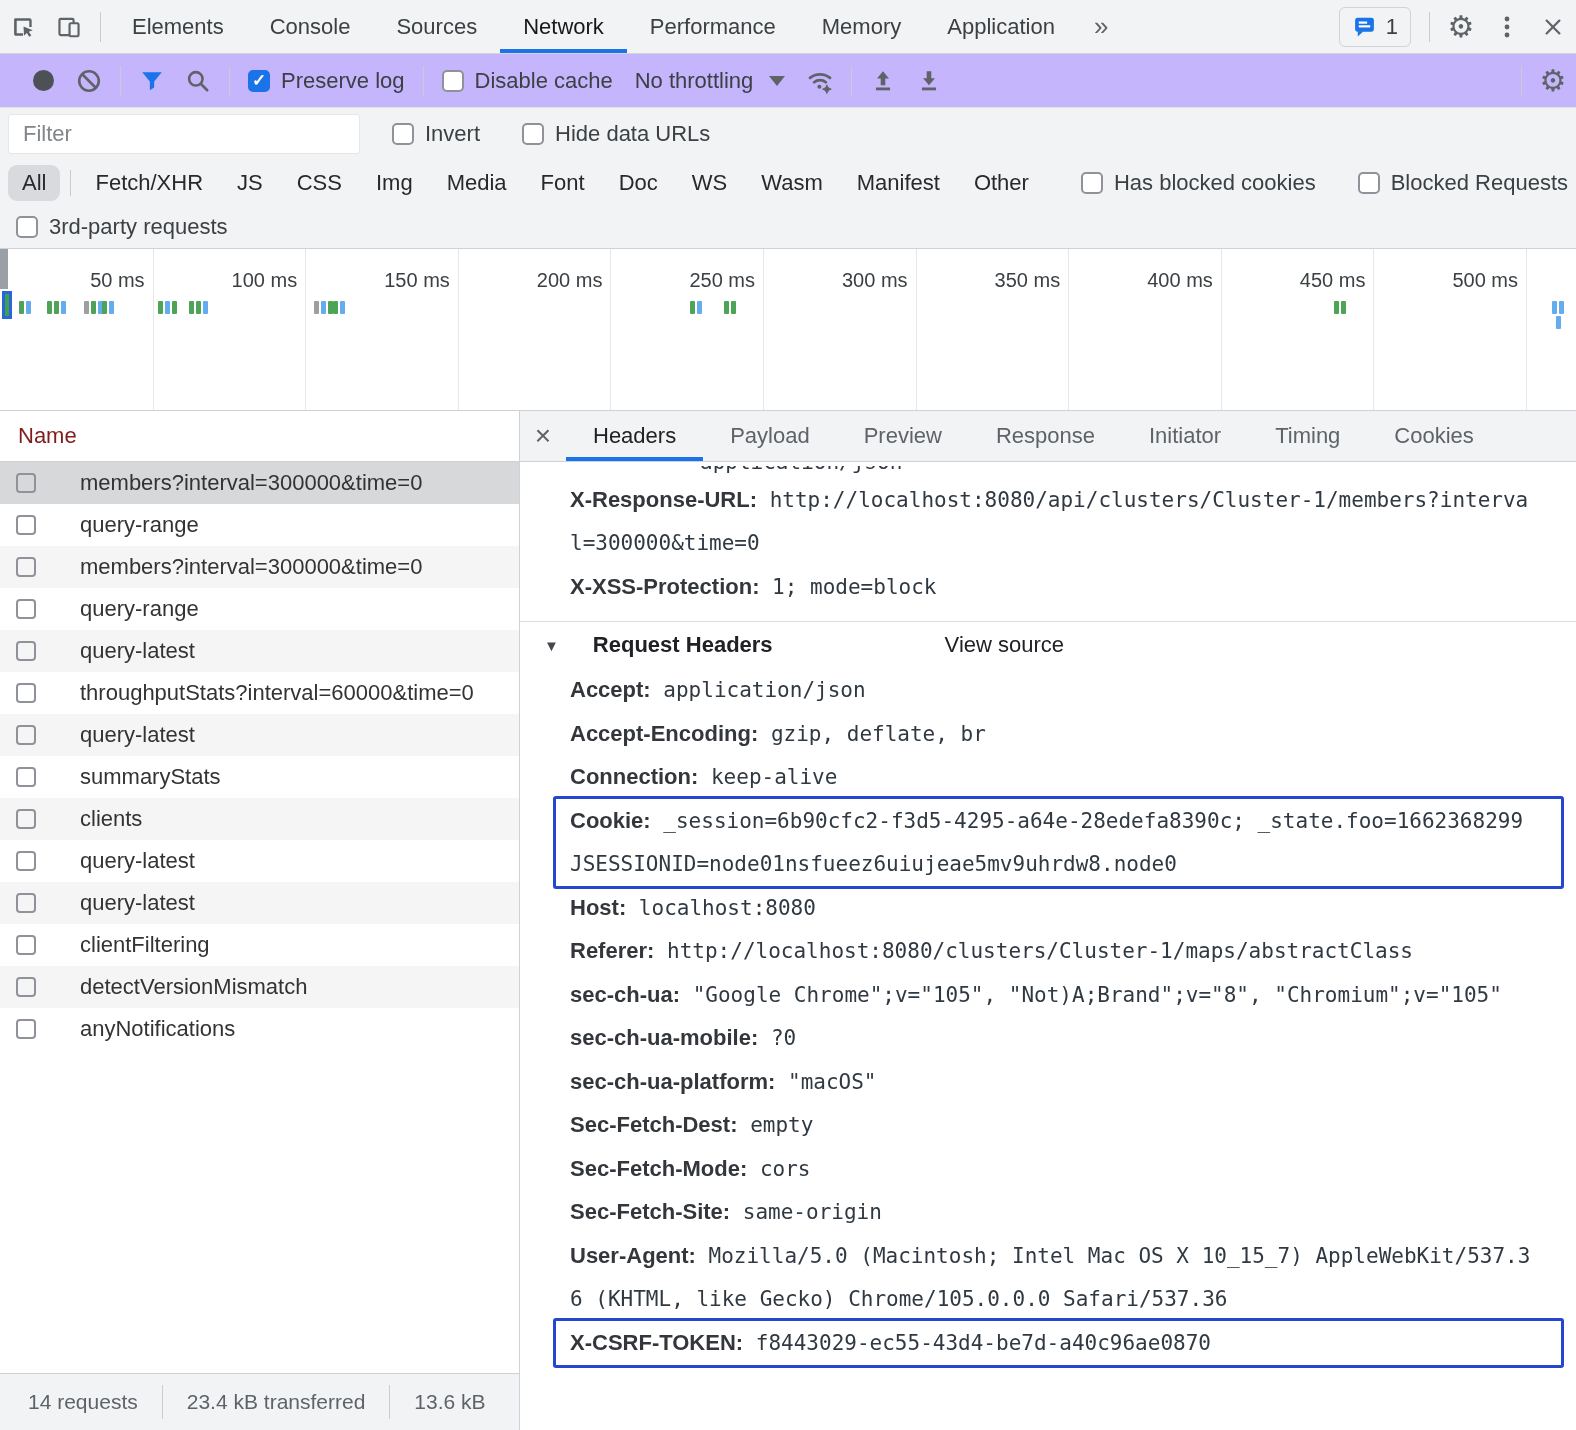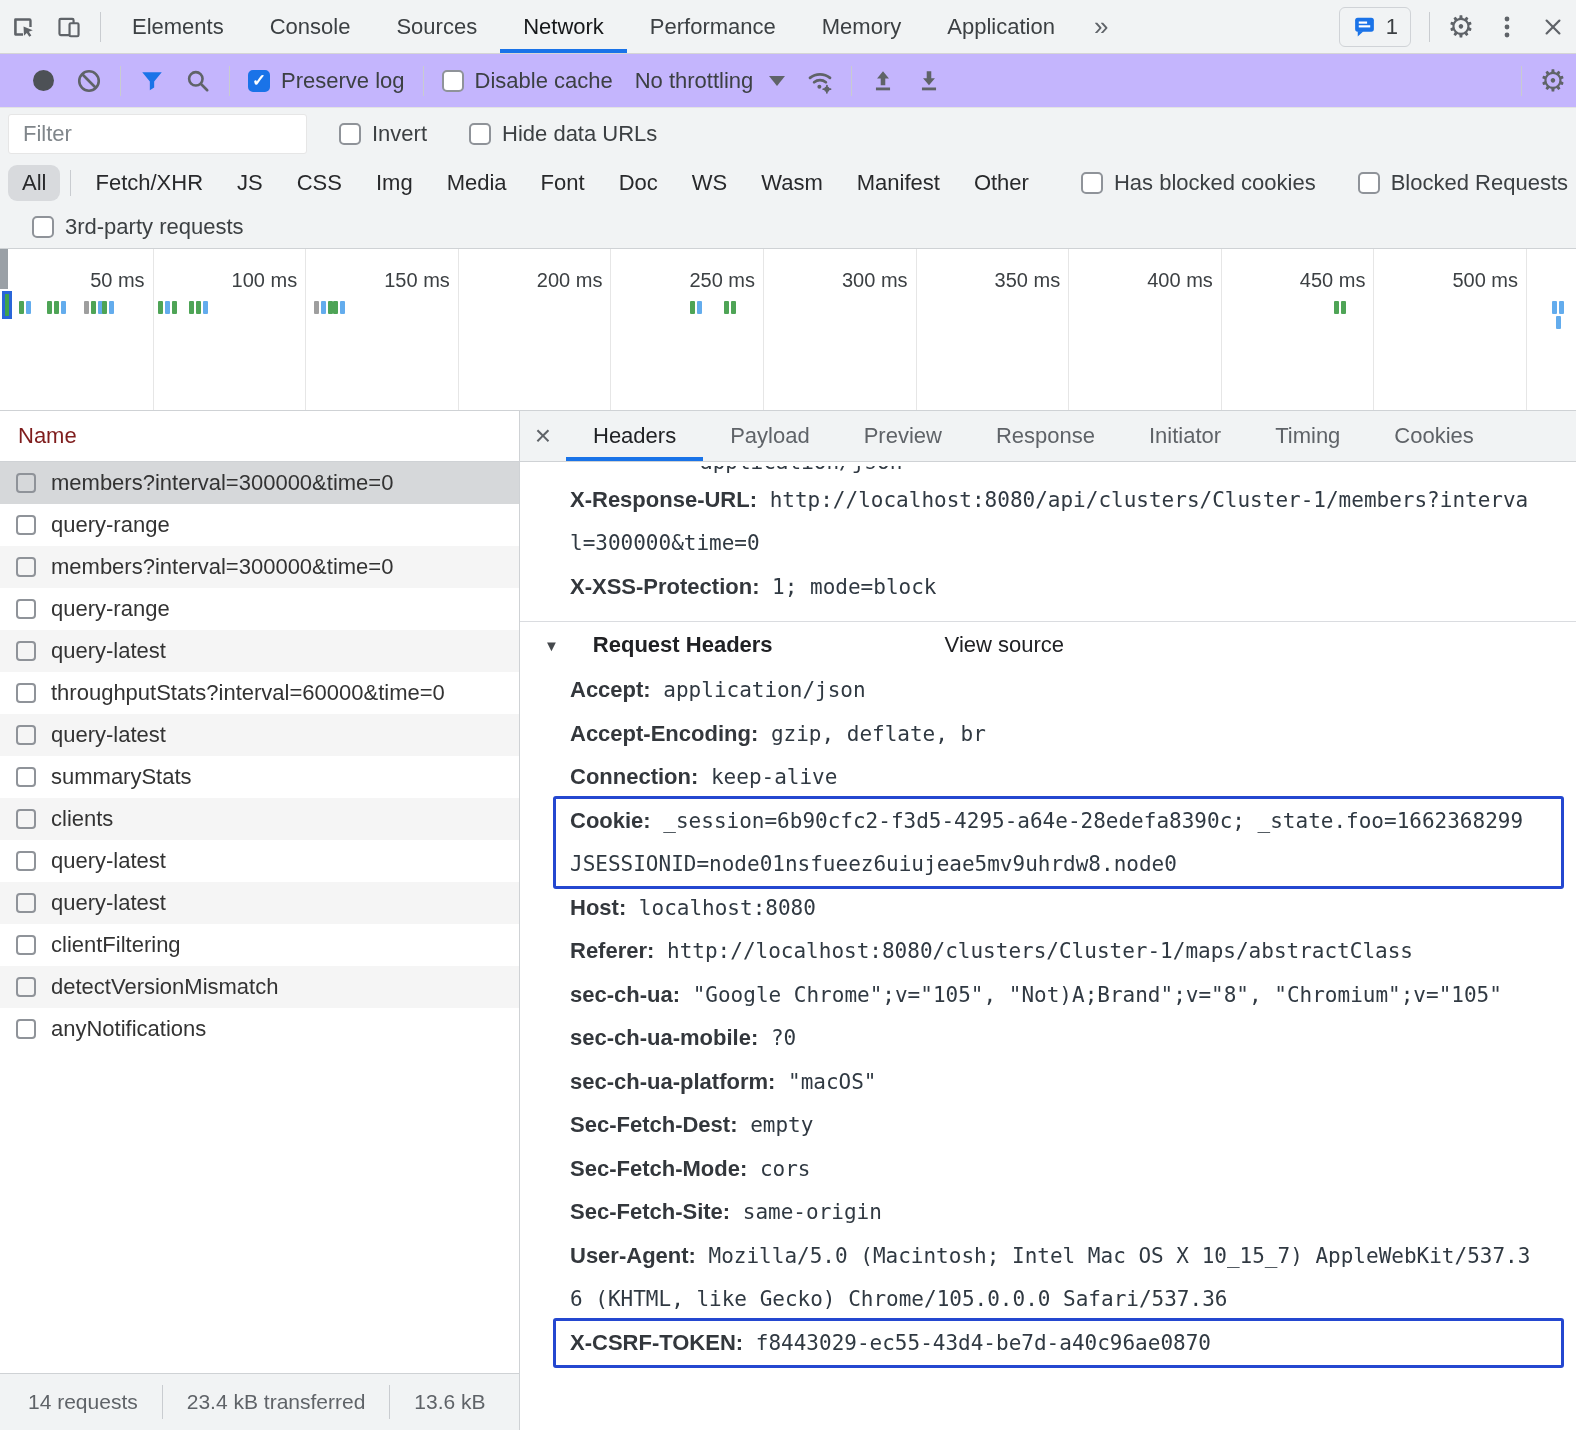--- a/index.html
+++ b/index.html
@@ -34,35 +34,35 @@
   .ckb.on::after { content:"\2713"; color:#fff; font-size:17px; font-weight:bold; }
   .cklabel { font-size:22px; color:#3c4043; white-space:nowrap; }
   .throttle { display:flex; align-items:center; gap:16px; font-size:22px; color:#3c4043; padding:0 12px; }
   .caret { width:0; height:0; border-left:8px solid transparent; border-right:8px solid transparent;
            border-top:10px solid #5f6368; }
   .gear { font-size:30px; color:#5f6368; line-height:1; }
 
   
   .filter-row { height:52px; flex:0 0 auto; background:#f1f3f4; display:flex; align-items:center;
                 padding-left:8px; }
-  .filter-input { width:299px; height:40px; border:1px solid #e6e6e6; border-radius:3px; background:#fff;
+  .filter-input { width:352px; height:40px; border:1px solid #e6e6e6; border-radius:3px; background:#fff;
                   font-size:22px; font-family:"Liberation Sans",sans-serif; padding:0 14px; color:#202124; outline:none; }
   .filter-input::placeholder { color:#80868b; }
   .filter-row .ckwrap { margin-left:22px; }
 
   
   .type-row { height:46px; flex:0 0 auto; background:#f1f3f4; display:flex; align-items:center;
               padding-left:8px; font-size:22px; color:#28292b; }
   .tfilter { padding:5px 14px; border-radius:9px; margin-right:6px; white-space:nowrap; color:#28292b; }
   .tfilter.sel { background:#d8dadd; }
   .vsep2 { width:1px; height:26px; background:#c9ccd0; margin:0 10px 0 4px; }
   .type-row .ckwrap { margin-left:22px; }
 
   
-  .third-row { height:42px; flex:0 0 auto; background:#f1f3f4; display:flex; align-items:center; padding-left:22px; }
+  .third-row { height:42px; flex:0 0 auto; background:#f1f3f4; display:flex; align-items:center; padding-left:6px; }
 
   
   .timeline { height:163px; flex:0 0 auto; position:relative; background:#fff;
               border-top:1px solid #cfd2d5; border-bottom:1px solid #cfd2d5; overflow:hidden; }
   .gridline { position:absolute; top:0; bottom:0; width:1px; background:#e6e6e6; }
   .tick { position:absolute; top:20px; width:140px; text-align:right; font-size:20px; color:#3c4043; }
   .grabber { position:absolute; left:0; top:0; width:8px; height:40px; background:#9aa0a6; }
   .selbar { position:absolute; top:42px; width:10px; height:28px; background:#3fa34d; border:3px solid #2a66d9; }
   .cluster { position:absolute; top:52px; display:flex; gap:2px; }
   .cluster.r2 { top:67px; }
@@ -74,21 +74,21 @@
   
   .main { flex:1; display:flex; min-height:0; }
   .left { width:520px; flex:0 0 auto; border-right:1px solid #cfd2d5; display:flex; flex-direction:column; background:#fff; }
   .name-header { height:51px; flex:0 0 auto; border-bottom:1px solid #cfd2d5; display:flex; align-items:center;
                  padding-left:18px; font-size:22px; color:#7f1d1d; }
   .req-list { flex:1; overflow:hidden; }
   .req-row { height:42px; display:flex; align-items:center; padding-left:16px; gap:15px; font-size:22px; color:#333; }
   .req-row.alt { background:#f5f5f5; }
   .req-row.sel { background:#d6d8da; }
   .cb { width:20px; height:20px; border:2px solid #8f9399; border-radius:4px; flex:0 0 auto; }
-  .req-label { white-space:nowrap; overflow:hidden; }
+  .req-label { white-space:nowrap; overflow:hidden;margin-left:29px; }
   .summary { height:57px; flex:0 0 auto; border-top:1px solid #cfd2d5; background:#f1f3f4; display:flex;
              align-items:center; font-size:21px; color:#5f6368; overflow:hidden; padding-left:28px; }
   .itm { padding:0 24px; white-space:nowrap; }
   .itm:first-child { padding-left:0; }
   .vsep3 { width:1px; height:34px; background:#c9ccd0; flex:0 0 auto; }
 
   
   .right { flex:1; min-width:0; display:flex; flex-direction:column; background:#fff; }
   .dtabbar { height:51px; flex:0 0 auto; background:#f1f3f4; border-bottom:1px solid #cfd2d5;
              display:flex; align-items:center; }

